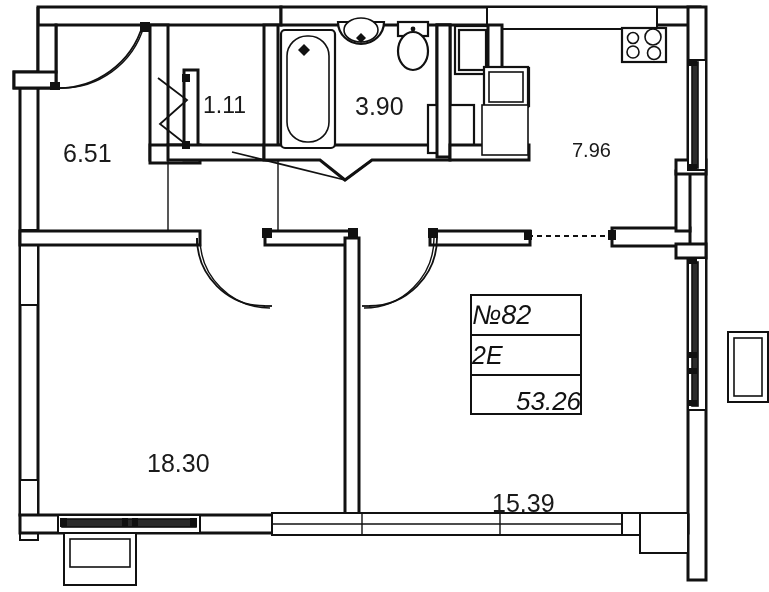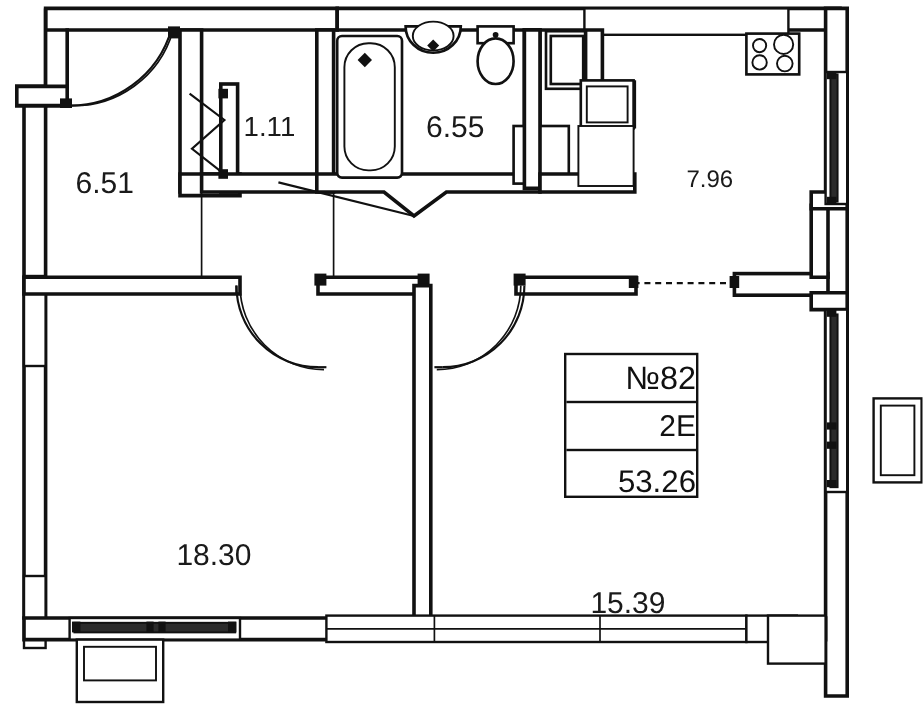--- a/index.html
+++ b/index.html
@@ -8,22 +8,22 @@
   #plan-svg{position:absolute;left:0;top:0;width:769px;height:592px;}
   .area-label{position:absolute;font-family:"Liberation Sans", sans-serif;color:#1a1a1a;white-space:nowrap;}
   .area-label span{display:block;}
   #lbl-hall{left:63px;top:139px;font-size:25px;}
   #lbl-closet{left:203px;top:92px;font-size:23px;}
   #lbl-bath{left:355px;top:92px;font-size:25px;}
   #lbl-kitchen{left:572px;top:139px;font-size:20px;}
   #lbl-room1{left:147px;top:449px;font-size:25px;}
   #lbl-room2{left:492px;top:449px;font-size:25px;margin-top:40px;}
   #info-box{position:absolute;left:470px;top:294px;width:112px;height:121px;border:2px solid #111;background:#fff;box-sizing:border-box;}
-  #info-box .info-row{height:40px;border-bottom:2px solid #111;display:flex;align-items:center;justify-content:flex-end;box-sizing:border-box;}
-  #info-box .info-row:last-child{border-bottom:none;height:50px;}
+  #info-box .info-row{height:40px;border-bottom:2px solid #111;display:flex;align-items:center;justify-content:flex-start;box-sizing:border-box;font-style:italic;}
+  #info-box .info-row:last-child{border-bottom:none;height:50px;padding-left:44px;}
   #info-box .info-row span{font-size:26px;color:#111;line-height:1;}
   #info-box .info-row.r1 span{font-size:27px;}
   #info-box .info-row.r2 span{font-size:25px;}
   #info-box .info-row.r3 span{font-size:26px;}
 </style>
 </head>
 <body>
 
 <div id="plan-root">
 
@@ -234,21 +234,21 @@
     </g>
   </svg>
 
   <div class="area-label" id="lbl-hall">
     <span>6.51</span>
   </div>
   <div class="area-label" id="lbl-closet">
     <span>1.11</span>
   </div>
   <div class="area-label" id="lbl-bath">
-    <span>6.55</span>
+    <span>3.90</span>
   </div>
   <div class="area-label" id="lbl-kitchen">
     <span>7.96</span>
   </div>
   <div class="area-label" id="lbl-room1">
     <span>18.30</span>
   </div>
   <div class="area-label" id="lbl-room2">
     <span>15.39</span>
   </div>

